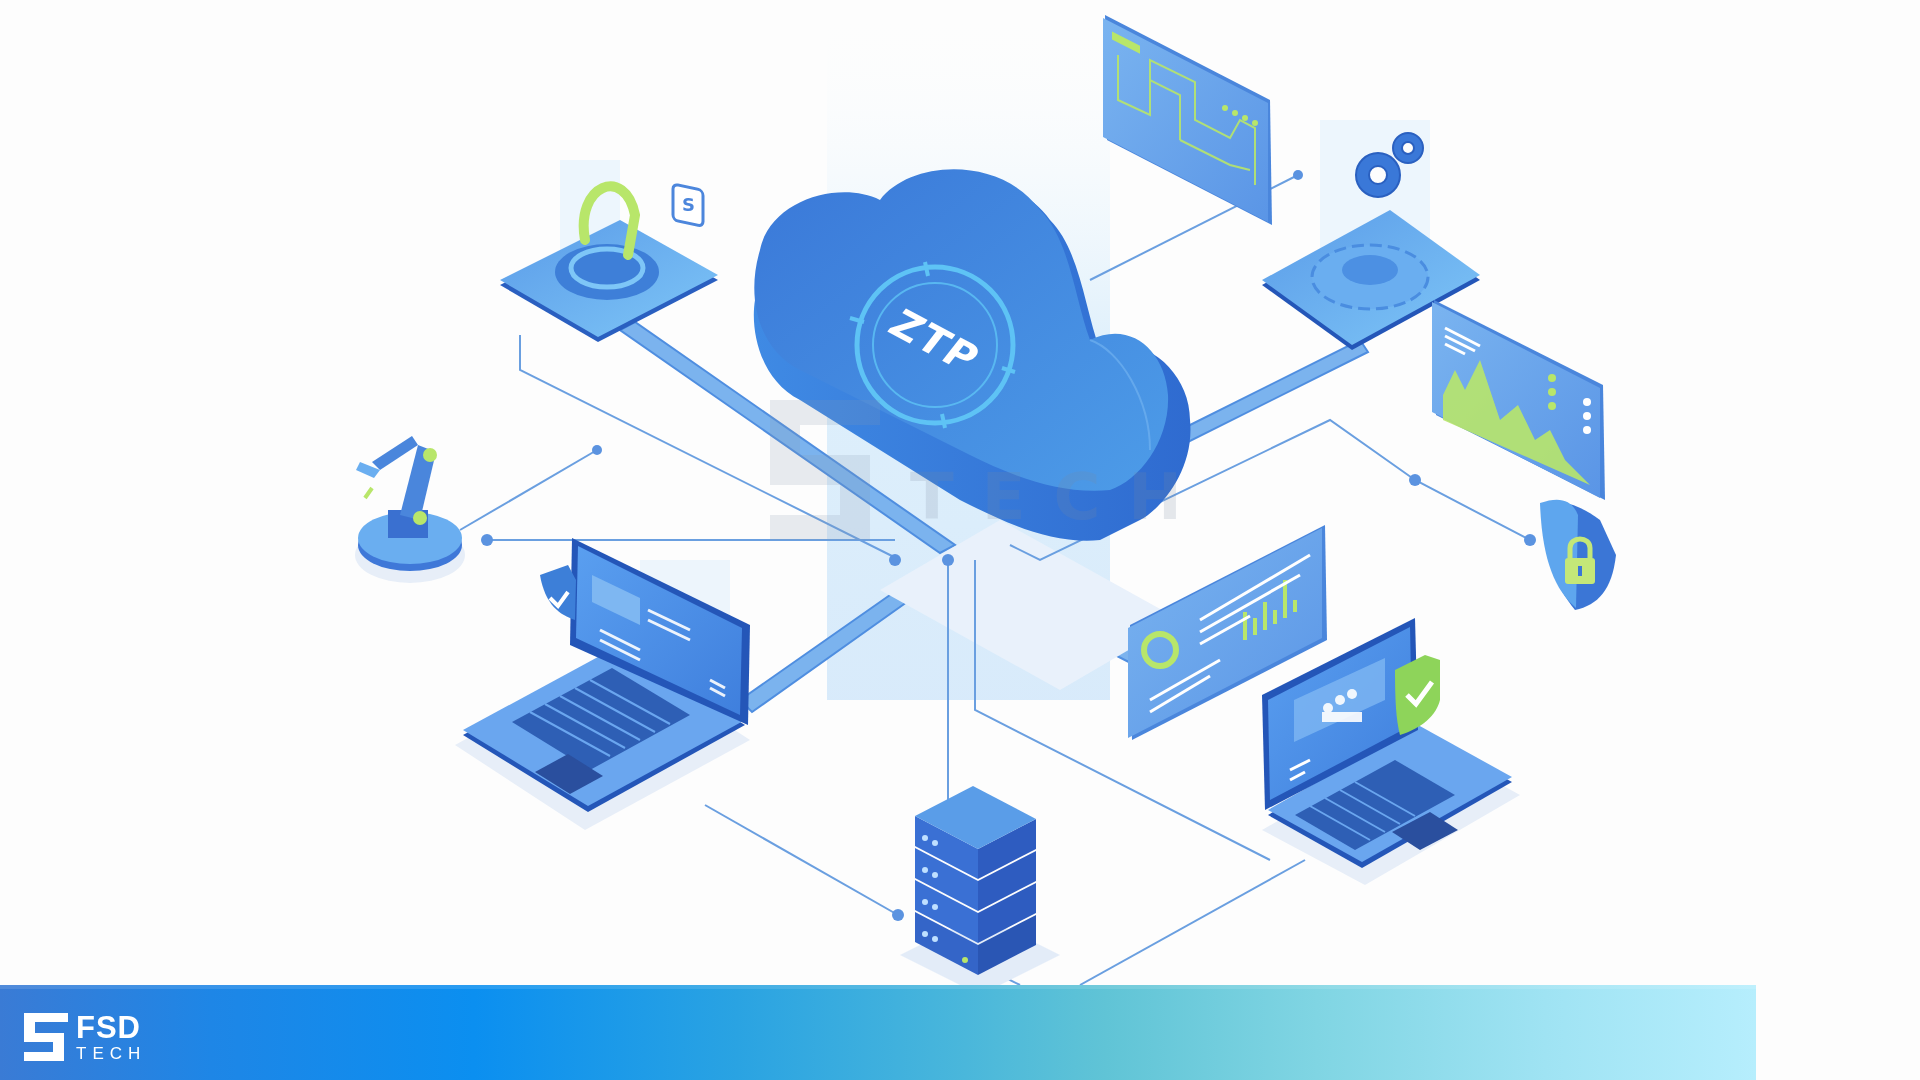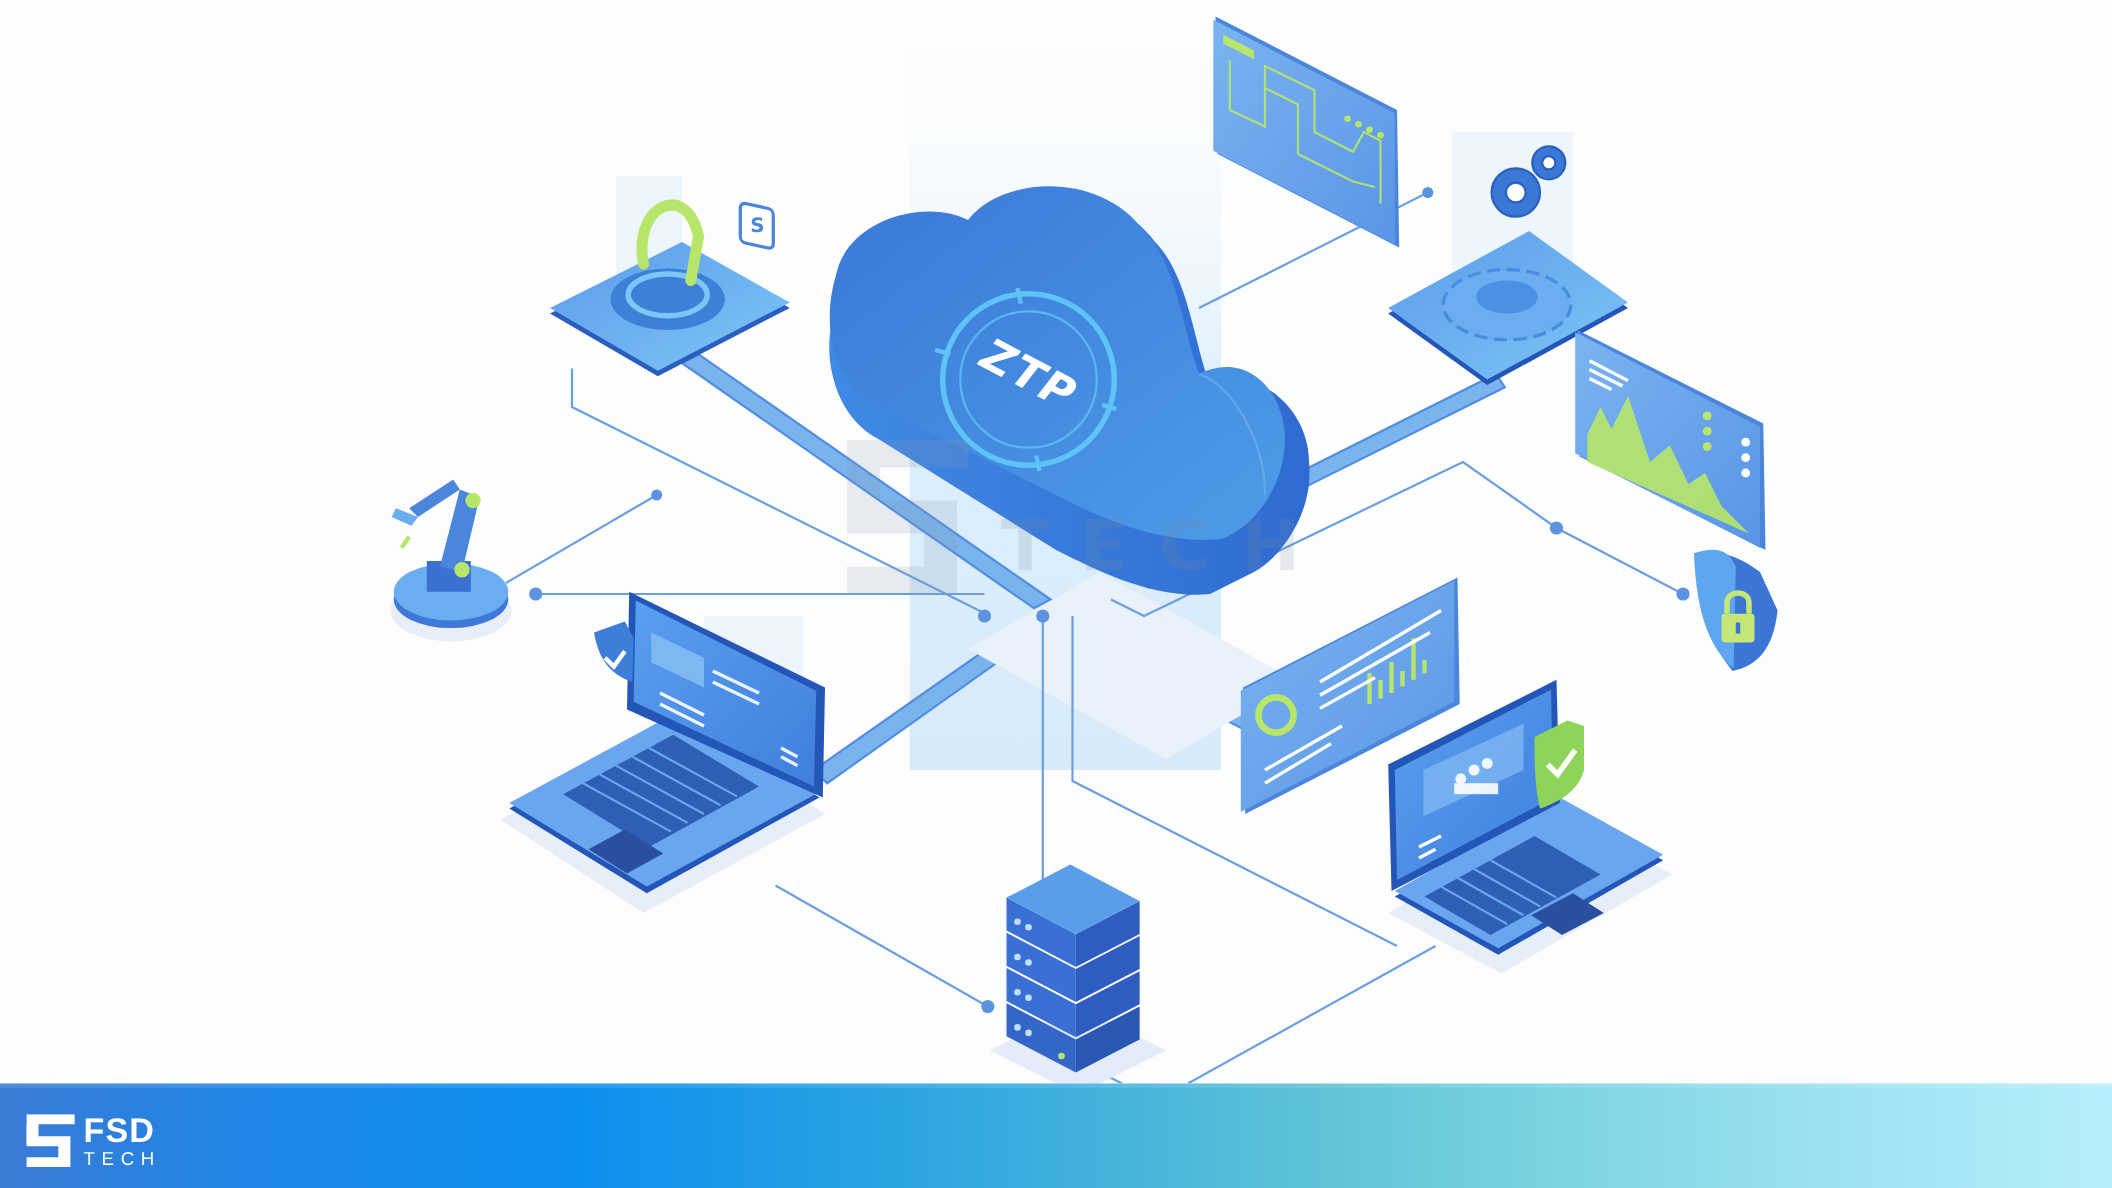--- a/index.html
+++ b/index.html
@@ -2,21 +2,21 @@
 <html><head>
 <meta charset="utf-8">
 <style>
   html, body { margin:0; padding:0; }
   body { width:1920px; height:1080px; overflow:hidden; background:#fdfdfd; position:relative; font-family:"Liberation Sans", sans-serif; }
   .stage { position:absolute; left:0; top:0; width:1920px; height:985px; background:#fdfdfd; }
   .stage svg { position:absolute; left:0; top:0; }
   .ztp-label { position:absolute; left:885px; top:318px; width:100px; text-align:center; color:#ffffff; font-family:"DejaVu Sans", sans-serif; font-weight:bold; font-size:40px; letter-spacing:2px; transform: rotate(28deg) skewX(-10deg); }
   .watermark { position:absolute; left:760px; top:390px; width:420px; height:160px; opacity:0.18; pointer-events:none; }
   .watermark .wm-text { position:absolute; left:150px; top:70px; font-family:"DejaVu Sans", sans-serif; font-size:64px; font-weight:bold; letter-spacing:28px; color:#7a8aa0; }
-  .footer { position:absolute; left:0; top:985px; width:1920px; height:95px;
+  .footer { position:absolute; left:0; top:985px; width:1756px; height:95px;
     background: linear-gradient(90deg, #3a7bd5 0%, #1e86e6 12%, #0b8ff0 27%, #2aa3e2 42%, #4ab7db 55%, #60c4d6 63%, #80d5e3 75%, #9fe3f3 88%, #b6eefd 100%); }
   .footer-top-line { position:absolute; left:0; top:0; width:100%; height:4px; background:rgba(255,255,255,0.12); }
   .logo { position:absolute; left:24px; top:27px; height:50px; display:flex; align-items:center; }
   .logo-mark { width:44px; height:48px; margin-right:8px; }
   .logo-text { display:flex; flex-direction:column; color:#ffffff; line-height:1; }
   .logo-primary { font-family:"Liberation Sans", sans-serif; font-weight:bold; font-size:31px; letter-spacing:1px; }
   .logo-secondary { font-family:"Liberation Sans", sans-serif; font-size:17px; letter-spacing:6px; margin-top:2px; }
 </style>
 </head>
 <body>

